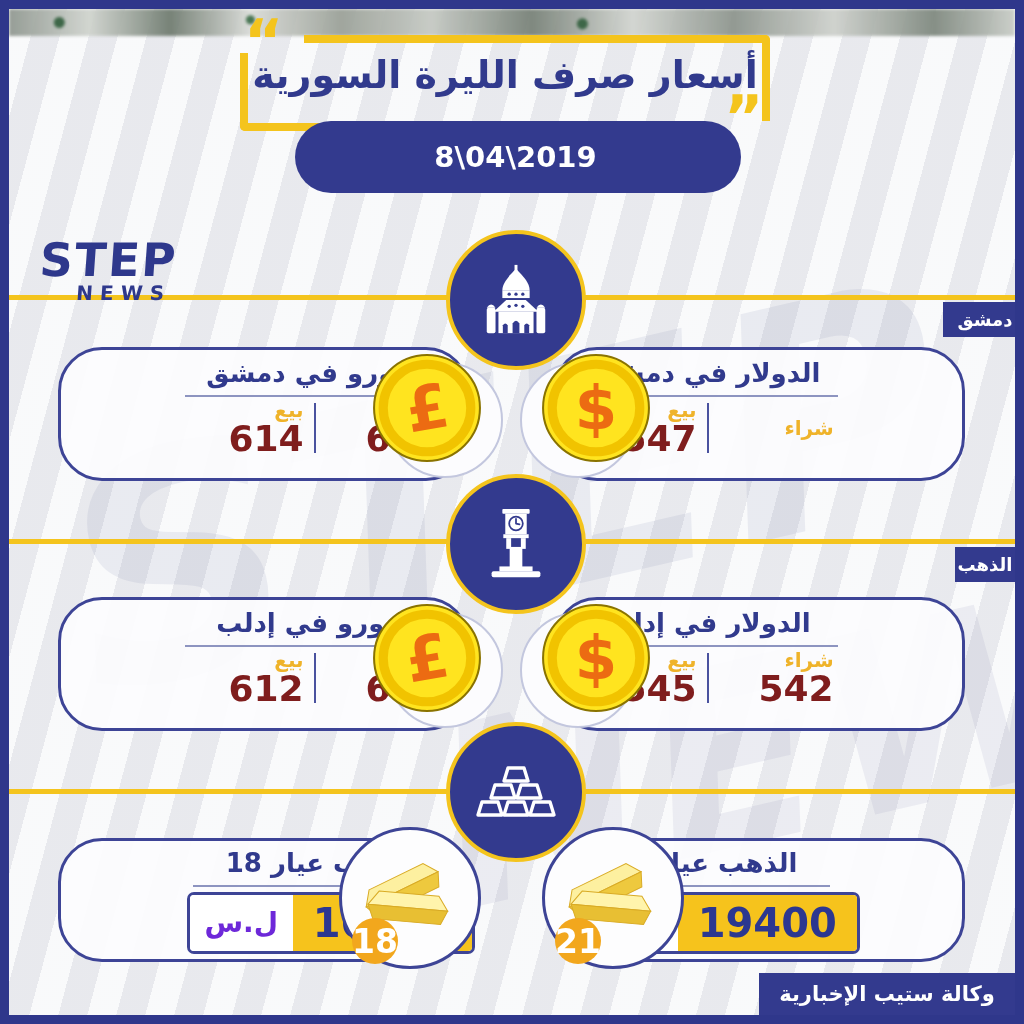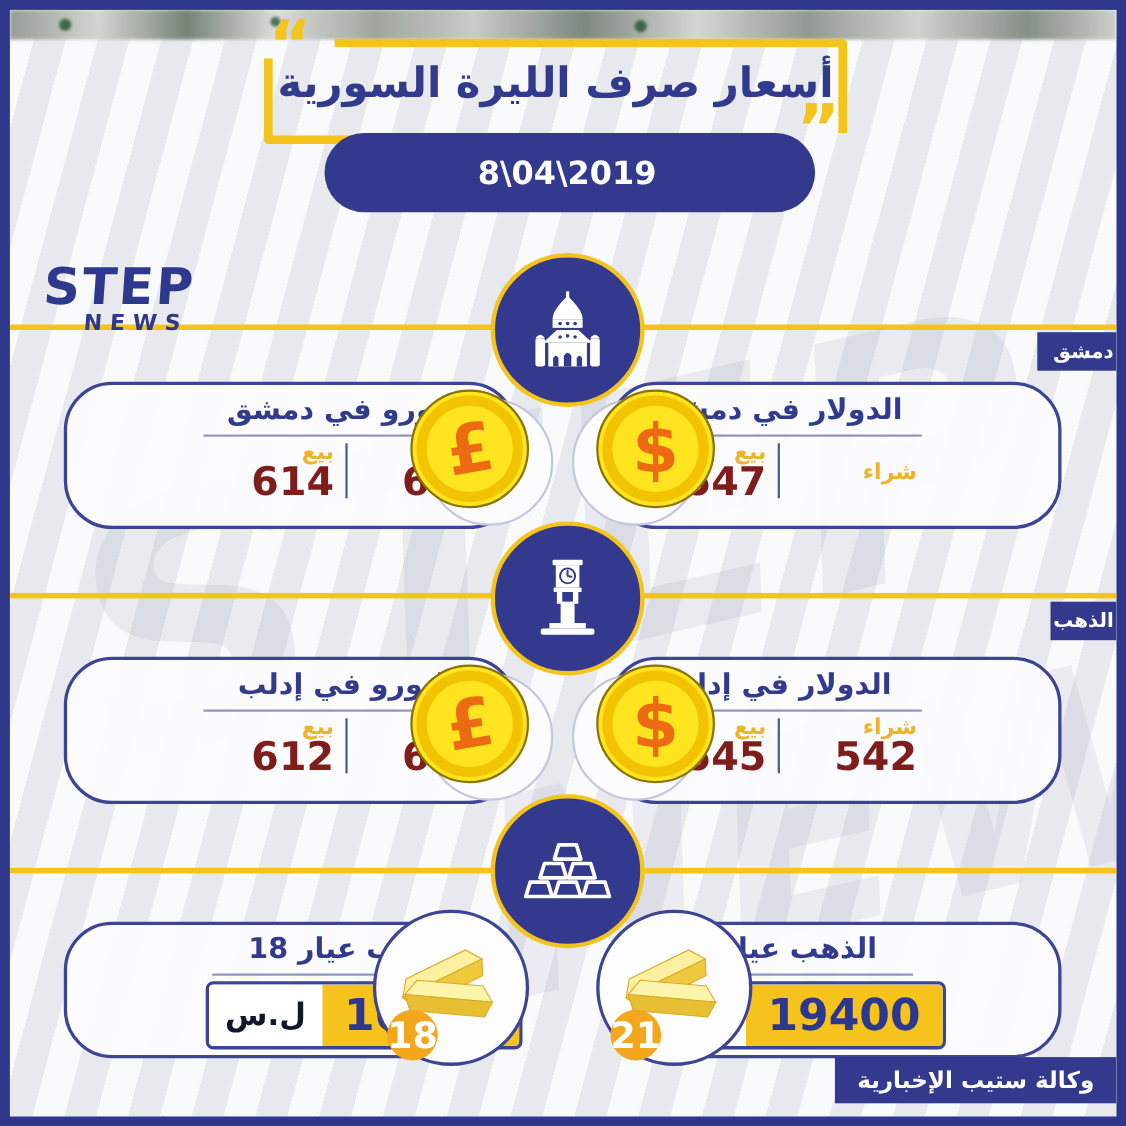--- a/index.html
+++ b/index.html
@@ -90,23 +90,23 @@
   .gold-circle-left{left:-14px;}
   .ingots-svg{position:absolute;left:8px;top:14px;width:120px;height:92px;}
   .karat-badge{position:absolute;left:10px;bottom:2px;width:46px;height:46px;border-radius:50%;
     background:#f2a71d;color:#fff;font-weight:bold;font-size:33px;
     display:flex;align-items:center;justify-content:center;}
   .price-box{display:flex;direction:rtl;width:282px;height:56px;margin:5px auto 0;
     border:3px solid #3d4496;border-radius:7px;overflow:hidden;}
   .price-num{flex:1.75;background:#f6c31c;display:flex;align-items:center;justify-content:center;
     color:#2c3790;font-size:40px;font-weight:bold;}
   .price-cur{flex:1;background:#fff;display:flex;align-items:center;justify-content:center;
-    color:#0f172a;font-size:28px;font-weight:bold;}
-  
-  .footer-band{position:absolute;right:0;bottom:12px;width:256px;height:42px;background:#333a8e;z-index:4;
+    color:#6d28d9;font-size:28px;font-weight:bold;}
+  
+  .footer-band{position:absolute;right:0;bottom:0;width:256px;height:42px;background:#333a8e;z-index:4;
     color:#fff;font-size:21px;font-weight:bold;display:flex;align-items:center;justify-content:center;}
 </style>
 </head>
 <body>
 
 <div class="frame">
 
   <div class="photo-strip"></div>
 
   <div class="wm wm-step">STEP</div>

